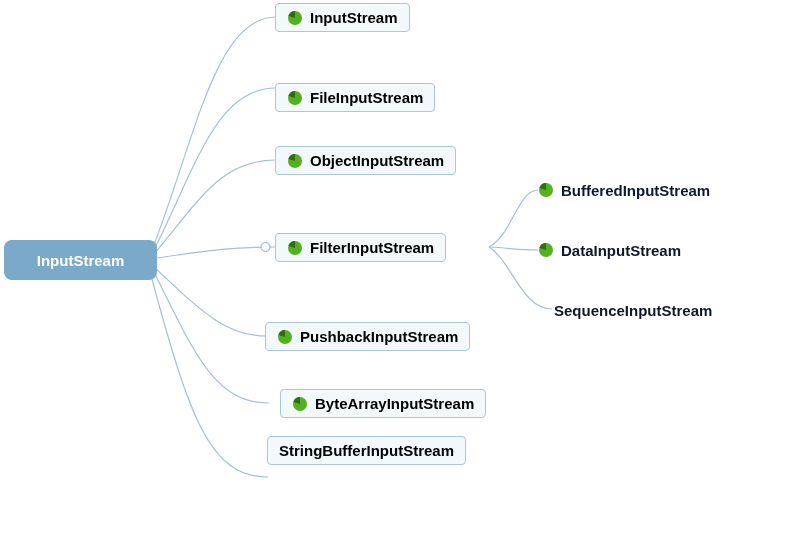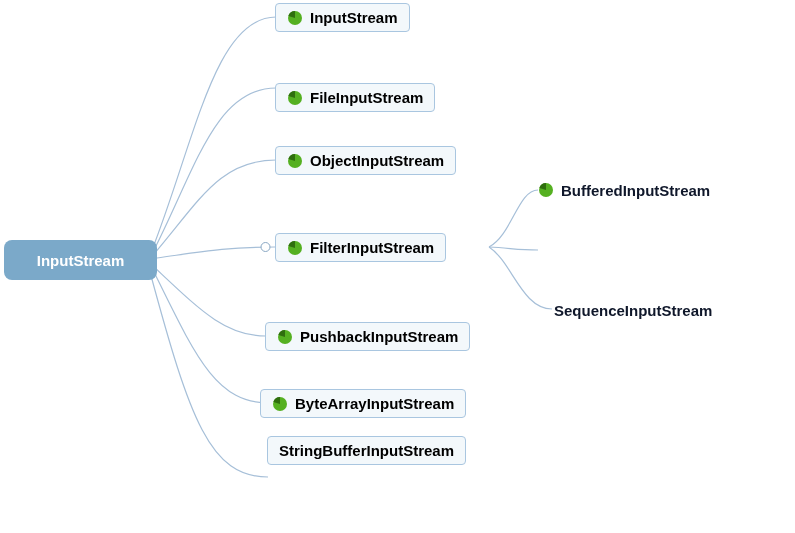--- a/index.html
+++ b/index.html
@@ -129,34 +129,41 @@
   </div>
 
   <div class="leaf-node" style="left:538px; top:178px;">
     <svg class="pie-icon" viewBox="0 0 16 16">
       <circle cx="8" cy="8" r="7" fill="#55b021"></circle>
       <path d="M8 8 L8 1 A7 7 0 0 0 1.4 5.9 Z" fill="#2f6e0e"></path>
     </svg>
     <span class="node-label">BufferedInputStream</span>
   </div>
 
+  <div class="leaf-node" style="left:538px; top:238px;">
+    <svg class="pie-icon" viewBox="0 0 16 16">
+      <circle cx="8" cy="8" r="7" fill="#55b021"></circle>
+      <path d="M8 8 L8 1 A7 7 0 0 0 1.4 5.9 Z" fill="#2f6e0e"></path>
+    </svg>
+    <span class="node-label">DataInputStream</span>
+  </div>
 
   <div class="leaf-node" style="left:554px; top:298px;">
     <span class="node-label">SequenceInputStream</span>
   </div>
 
   <div class="child-node" style="left:265px; top:322px;">
     <svg class="pie-icon" viewBox="0 0 16 16">
       <circle cx="8" cy="8" r="7" fill="#55b021"></circle>
       <path d="M8 8 L8 1 A7 7 0 0 0 1.4 5.9 Z" fill="#2f6e0e"></path>
     </svg>
     <span class="node-label">PushbackInputStream</span>
   </div>
 
-  <div class="child-node" style="left:260px; top:389px;">
+  <div class="child-node" style="left:280px; top:389px;">
     <svg class="pie-icon" viewBox="0 0 16 16">
       <circle cx="8" cy="8" r="7" fill="#55b021"></circle>
       <path d="M8 8 L8 1 A7 7 0 0 0 1.4 5.9 Z" fill="#2f6e0e"></path>
     </svg>
     <span class="node-label">ByteArrayInputStream</span>
   </div>
 
   <div class="child-node" style="left:267px; top:436px;">
     <span class="node-label">StringBufferInputStream</span>
   </div>

